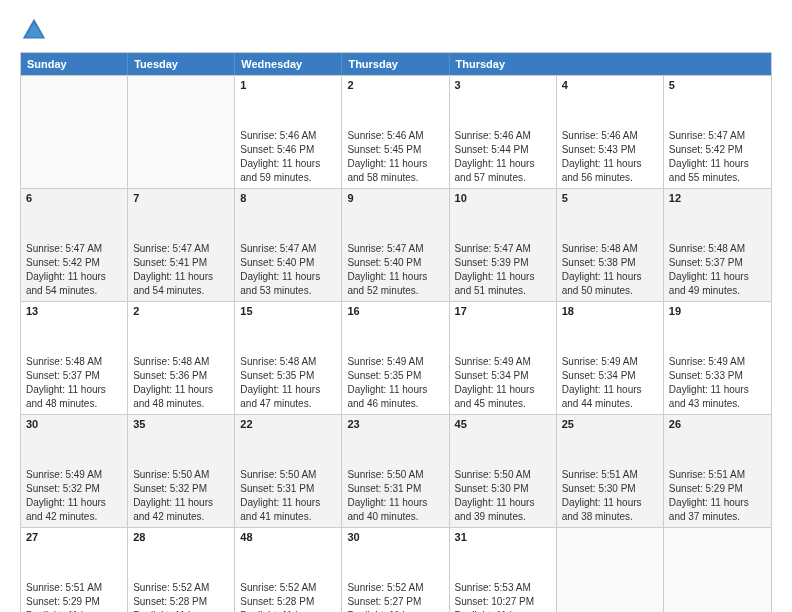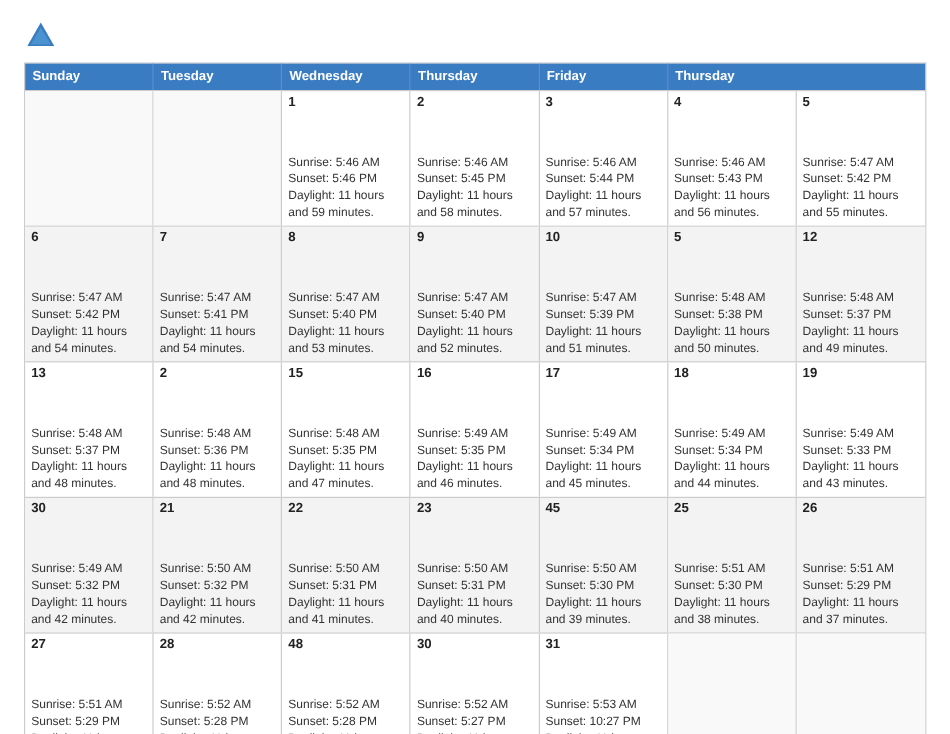--- a/index.html
+++ b/index.html
@@ -134,21 +134,20 @@
       <div class="subtitle"></div>
     </div>
   </div>
 
   <div class="calendar">
     <div class="cal-header">
     <div class="cal-header-cell">Sunday</div>
         <div class="cal-header-cell">Tuesday</div>
         <div class="cal-header-cell">Wednesday</div>
         <div class="cal-header-cell">Thursday</div>
-        <div class="cal-header-cell">Friday</div>
         <div class="cal-header-cell">Thursday</div>
       </div>
     <div class="cal-body">
     <div class="cal-row">
           <div class="cal-cell empty"></div>
           <div class="cal-cell empty"></div>
           <div class="cal-cell">
             <div class="cell-day">1</div>
             <div class="cell-info" style="white-space: pre-line;">Sunrise: 5:46 AM
 Sunset: 5:46 PM
@@ -268,21 +267,21 @@
           </div>
         </div>
         <div class="cal-row alt-row">
           <div class="cal-cell">
             <div class="cell-day">30</div>
             <div class="cell-info" style="white-space: pre-line;">Sunrise: 5:49 AM
 Sunset: 5:32 PM
 Daylight: 11 hours and 42 minutes.</div>
           </div>
           <div class="cal-cell">
-            <div class="cell-day">21</div>
+            <div class="cell-day">35</div>
             <div class="cell-info" style="white-space: pre-line;">Sunrise: 5:50 AM
 Sunset: 5:32 PM
 Daylight: 11 hours and 42 minutes.</div>
           </div>
           <div class="cal-cell">
             <div class="cell-day">22</div>
             <div class="cell-info" style="white-space: pre-line;">Sunrise: 5:50 AM
 Sunset: 5:31 PM
 Daylight: 11 hours and 41 minutes.</div>
           </div>

